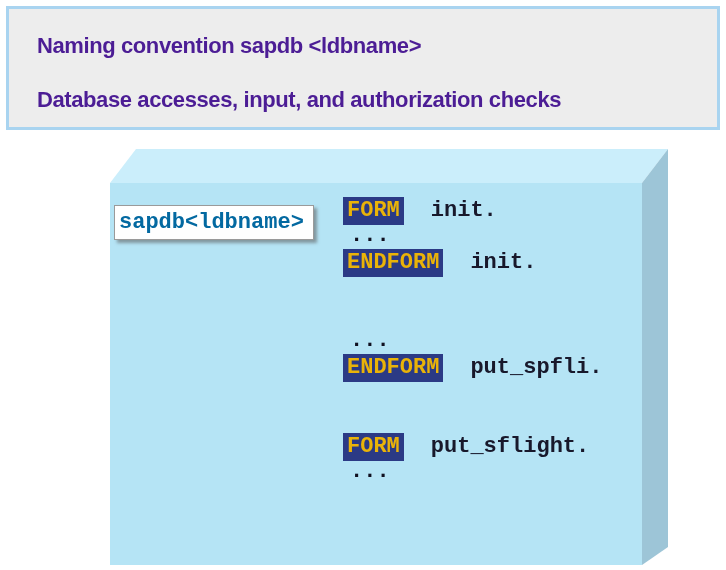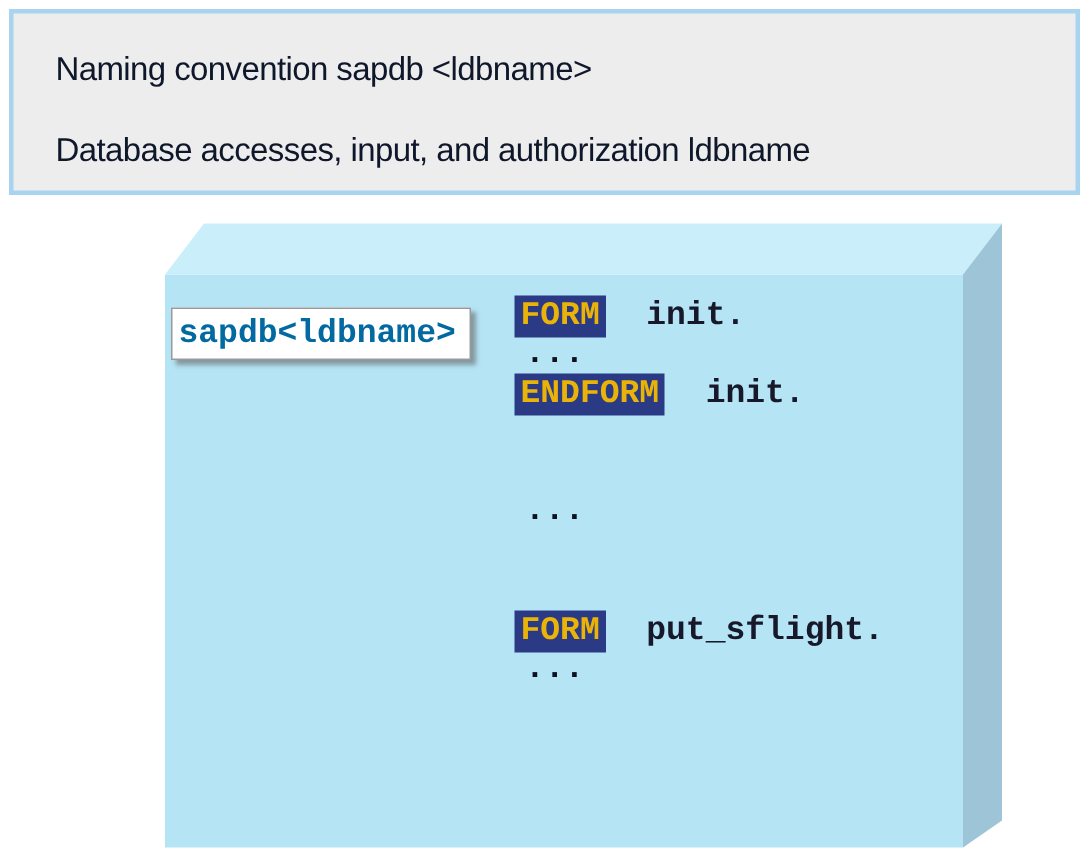--- a/index.html
+++ b/index.html
@@ -16,22 +16,22 @@
     position: absolute;
     left: 6px; top: 6px;
     width: 714px; height: 124px;
     box-sizing: border-box;
     background: #ededed;
     border: 3px solid #a9d4f0;
     padding: 22px 0 0 28px;
   }
   .header-line {
     font-size: 22px;
-    font-weight: normal;
-    color: #0f172a;
+    font-weight: bold;
+    color: #4c1d95;
     letter-spacing: -0.4px;
     line-height: 30px;
     white-space: nowrap;
   }
   .header-line + .header-line { margin-top: 24px; }
 
   
   .cube-svg {
     position: absolute;
     left: 0; top: 0;
@@ -79,21 +79,21 @@
     line-height: 26px;
   }
   .form-name { margin-left: 27px; }
   .ellipsis-line { padding-left: 7px; color: #101020; }
 </style>
 </head>
 <body>
 
 <div class="header-panel">
   <div class="header-line">Naming convention sapdb &lt;ldbname&gt;</div>
-  <div class="header-line">Database accesses, input, and authorization ldbname</div>
+  <div class="header-line">Database accesses, input, and authorization checks</div>
 </div>
 
 <svg class="cube-svg" viewBox="0 0 726 570" xmlns="http://www.w3.org/2000/svg">
   <polygon points="110,183 642,183 642,565 110,565" fill="#b5e4f5"></polygon>
   <polygon points="110,183 136,149 668,149 642,183" fill="#cbeefb"></polygon>
   <polygon points="642,183 668,149 668,547 642,565" fill="#9dc5d7"></polygon>
 </svg>
 
 <div class="ldb-label">sapdb&lt;ldbname&gt;</div>
 
@@ -104,20 +104,23 @@
       <span class="kw-badge">FORM</span><span class="form-name">init.</span>
     </div>
     <div class="code-line ellipsis-line">...</div>
     <div class="code-line">
       <span class="kw-badge">ENDFORM</span><span class="form-name">init.</span>
     </div>
   </div>
 
   <div class="form-block">
     <div class="code-line ellipsis-line">...</div>
+    <div class="code-line">
+      <span class="kw-badge">ENDFORM</span><span class="form-name">put_spfli.</span>
+    </div>
   </div>
 
   <div class="form-block">
     <div class="code-line">
       <span class="kw-badge">FORM</span><span class="form-name">put_sflight.</span>
     </div>
     <div class="code-line ellipsis-line">...</div>
   </div>
 
 </div>

